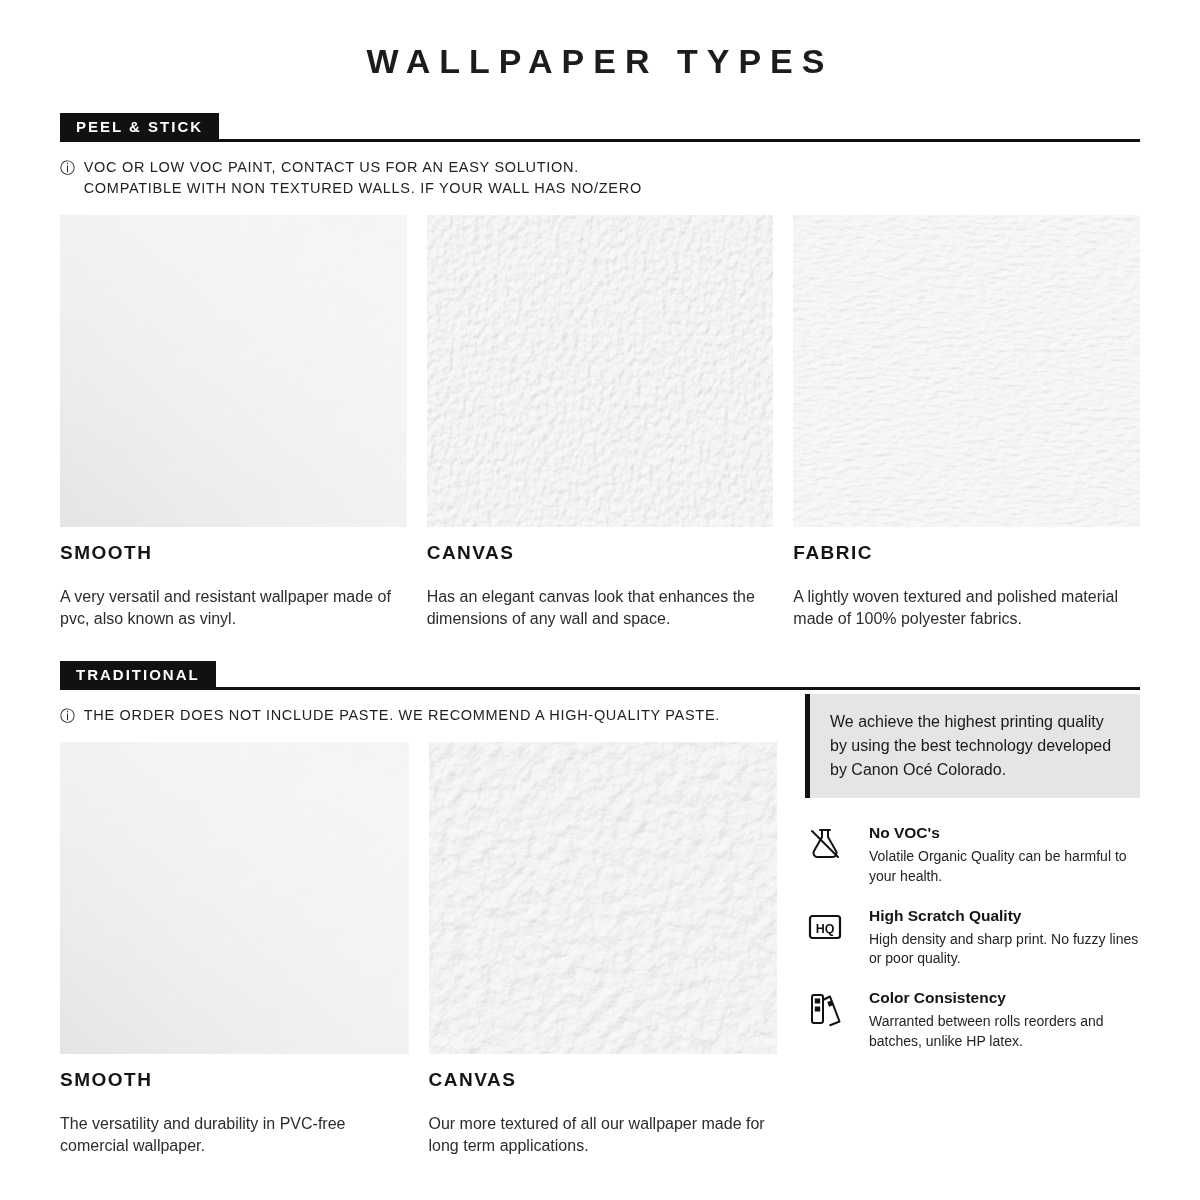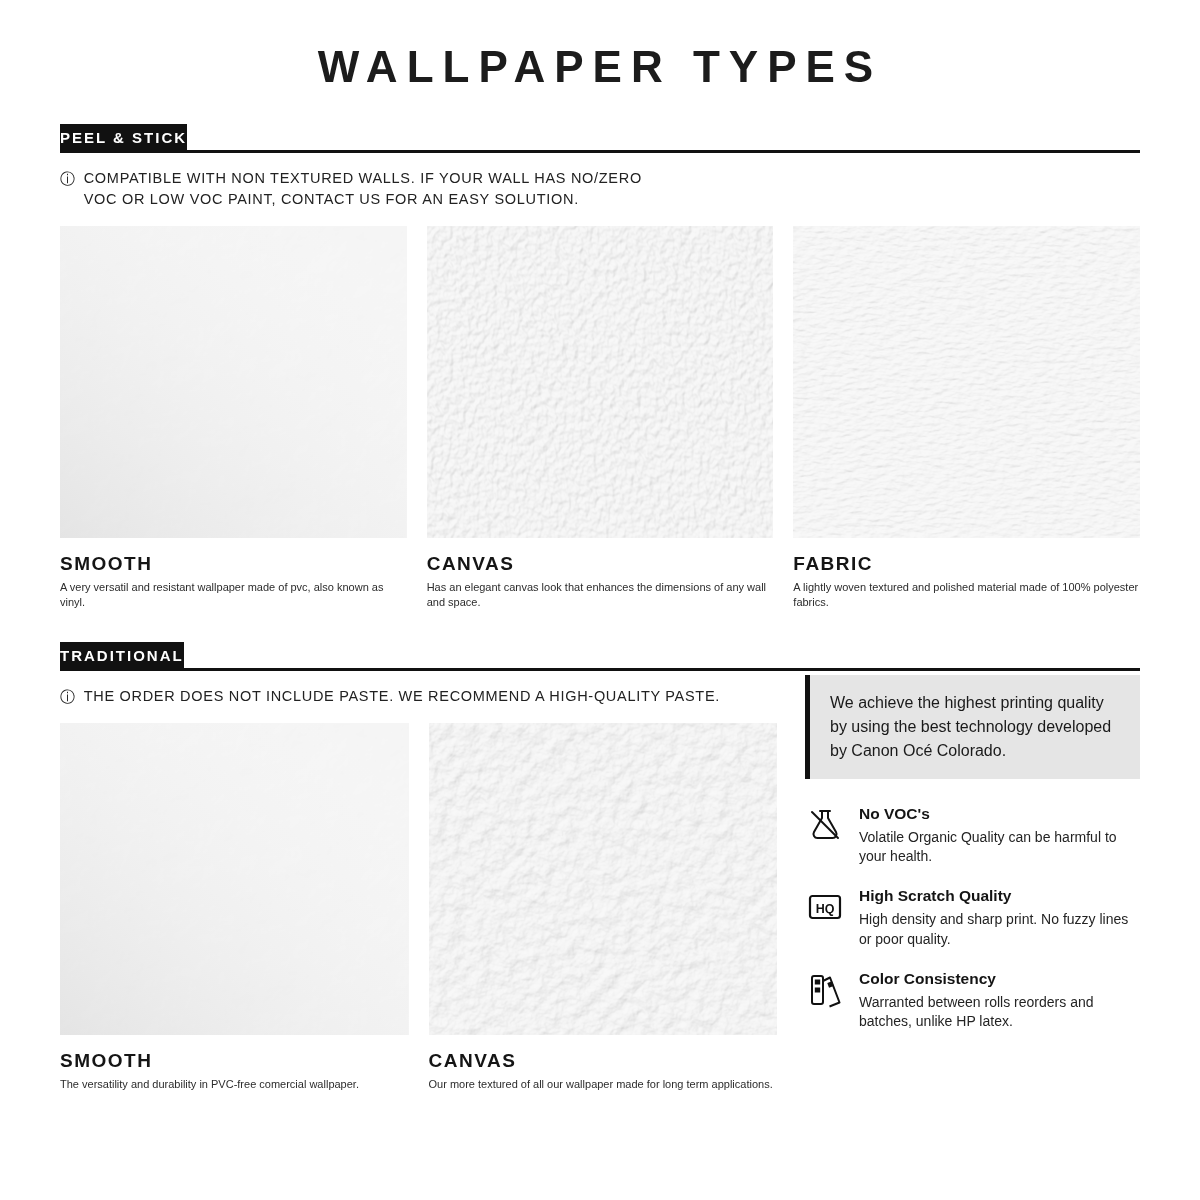--- a/index.html
+++ b/index.html
@@ -8,38 +8,38 @@
     background: #ffffff;
     color: #1a1a1a;
     font-family: "Liberation Sans", sans-serif;
     overflow: hidden;
   }
   .page { padding: 0 60px; }
 
   .main-title {
     margin-top: 42px;
     text-align: center;
-    font-size: 44px;
+    font-size: 34px;
     font-weight: 600;
     letter-spacing: 9px;
     color: #1c1c1c;
   }
 
   .section-header {
     margin-top: 32px;
     border-bottom: 3px solid #111;
   }
   .badge {
     display: inline-block;
     background: #111;
     color: #fff;
     font-size: 15px;
     font-weight: 700;
     letter-spacing: 2px;
-    padding: 6px 0 5px;
+    padding: 6px 16px 5px;
     line-height: 1;
   }
 
   .note {
     display: flex;
     gap: 8px;
     margin-top: 15px;
     font-size: 14.5px;
     letter-spacing: 0.7px;
     color: #222;
@@ -62,41 +62,41 @@
     background: #f3f3f3;
   }
   .swatch-title {
     margin-top: 15px;
     font-size: 19px;
     font-weight: 700;
     letter-spacing: 1.5px;
     color: #151515;
   }
   .swatch-desc {
-    margin-top: 5px;
-    font-size: 11px;
+    margin-top: 22px;
+    font-size: 16px;
     line-height: 1.35;
     color: #2c2c2c;
     max-width: 348px;
   }
 
   .trad-body { display: flex; align-items: flex-start; }
   .trad-left { width: 717px; flex: 0 0 717px; }
 
   .aside { flex: 1; margin-left: 28px; margin-top: 4px; }
   .quote-box {
     background: #e5e5e5;
     border-left: 5px solid #111;
     padding: 16px 20px;
     font-size: 16px;
     line-height: 1.5;
     color: #1a1a1a;
   }
   .features { margin-top: 26px; }
-  .feature { display: flex; gap: 14px; margin-bottom: 21px; }
+  .feature { display: flex; gap: 24px; margin-bottom: 21px; }
   .ficon { width: 40px; height: 40px; flex: 0 0 40px; }
   .feature-title { font-size: 15.5px; font-weight: 700; color: #141414; }
   .feature-desc {
     margin-top: 5px;
     font-size: 14px;
     line-height: 1.38;
     color: #242424;
     max-width: 275px;
   }
 </style>
@@ -141,22 +141,22 @@
   <h1 class="main-title">WALLPAPER TYPES</h1>
 
   <section>
     <div class="section-header">
       <span class="badge">PEEL &amp; STICK</span>
     </div>
 
     <div class="note">
       <span class="info-icon">ⓘ</span>
       <div>
+        <div>VOC OR LOW VOC PAINT, CONTACT US FOR AN EASY SOLUTION.</div>
         <div>COMPATIBLE WITH NON TEXTURED WALLS. IF YOUR WALL HAS NO/ZERO</div>
-        <div>VOC OR LOW VOC PAINT, CONTACT US FOR AN EASY SOLUTION.</div>
       </div>
     </div>
 
     <div class="swatch-grid">
       <figure class="swatch">
         <svg class="swatch-img" aria-hidden="true">
           <rect width="100%" height="100%" fill="#f3f3f3"></rect>
           <rect width="100%" height="100%" filter="url(#texSmooth)" opacity="0.42"></rect>
           <rect width="100%" height="100%" fill="url(#gradSmooth)"></rect>
         </svg>

